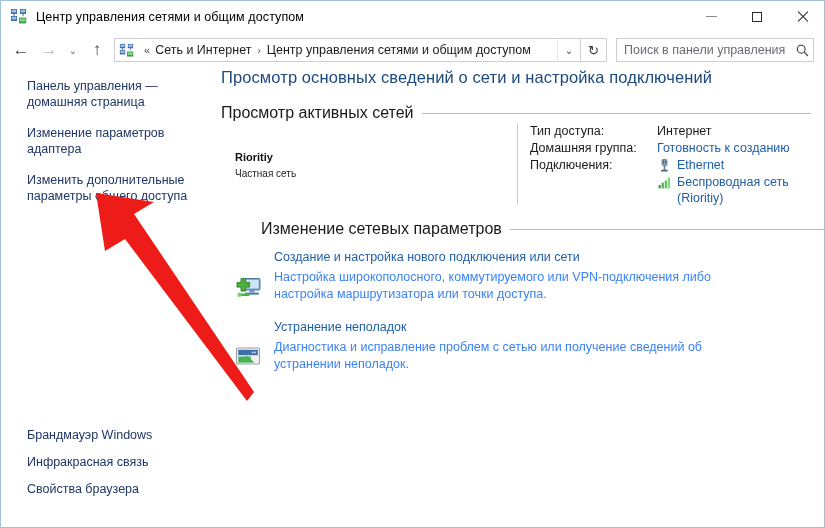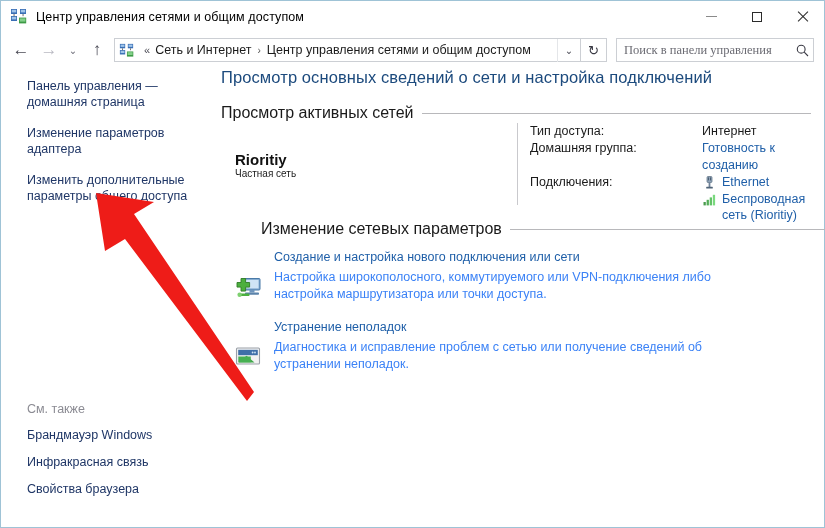--- a/index.html
+++ b/index.html
@@ -180,21 +180,21 @@
     background: #ffffff;
     display: flex;
     align-items: center;
     box-sizing: border-box;
     flex: 0 0 auto;
   }
   #search-input {
     flex: 1 1 auto;
     border: none;
     outline: none;
-    font-family: Liberation Serif, serif;
+    font-family: Liberation Sans, sans-serif;
     font-size: 12.5px;
     color: #15803d;
     padding-left: 7px;
     background: transparent;
     min-width: 0;
   }
   #search-input::placeholder { color: #6b6b73; opacity: 1; }
   #search-icon {
     width: 22px;
     display: flex;
@@ -272,21 +272,21 @@
     background: #b8b8bb;
   }
   #sec-active { top: 36px; }
   #sec-change { top: 152px; margin-left: 40px; }
 
   
   #net-name {
     position: absolute;
     left: 22px;
     top: 83px;
-    font-size: 15px;
+    font-size: 11px;
     font-weight: bold;
     color: #111;
   }
   #net-type {
     position: absolute;
     left: 22px;
     top: 100px;
     font-size: 10px;
     color: #1a1a1a;
   }
@@ -301,21 +301,20 @@
   #net-details {
     position: absolute;
     left: 317px;
     top: 55px;
     font-size: 12.5px;
     line-height: 17px;
   }
   .detail-row {
     display: flex;
     align-items: flex-start;
-    gap: 45px;
   }
   .detail-label {
     width: 127px;
     flex: 0 0 auto;
     color: #1a1a1a;
   }
   .detail-value { color: #1a1a1a; }
   .detail-value.link { color: #1f5fa8; cursor: default; }
   .conn-list { display: flex; flex-direction: column; }
   .conn-item {
@@ -455,21 +454,20 @@
 
   <div id="content">
 
     <div id="sidebar">
       <div id="side-top">
         <span class="side-link">Панель управления — домашняя страница</span>
         <span class="side-link">Изменение параметров адаптера</span>
         <span class="side-link">Изменить дополнительные параметры общего доступа</span>
       </div>
       <div id="see-also-wrap">
-        <div id="see-also-title">См. также</div>
         <span class="side-link">Брандмауэр Windows</span>
         <span class="side-link">Инфракрасная связь</span>
         <span class="side-link">Свойства браузера</span>
       </div>
     </div>
 
     <div id="main">
 
       <div id="page-title">Просмотр основных сведений о сети и настройка подключений</div>
 

